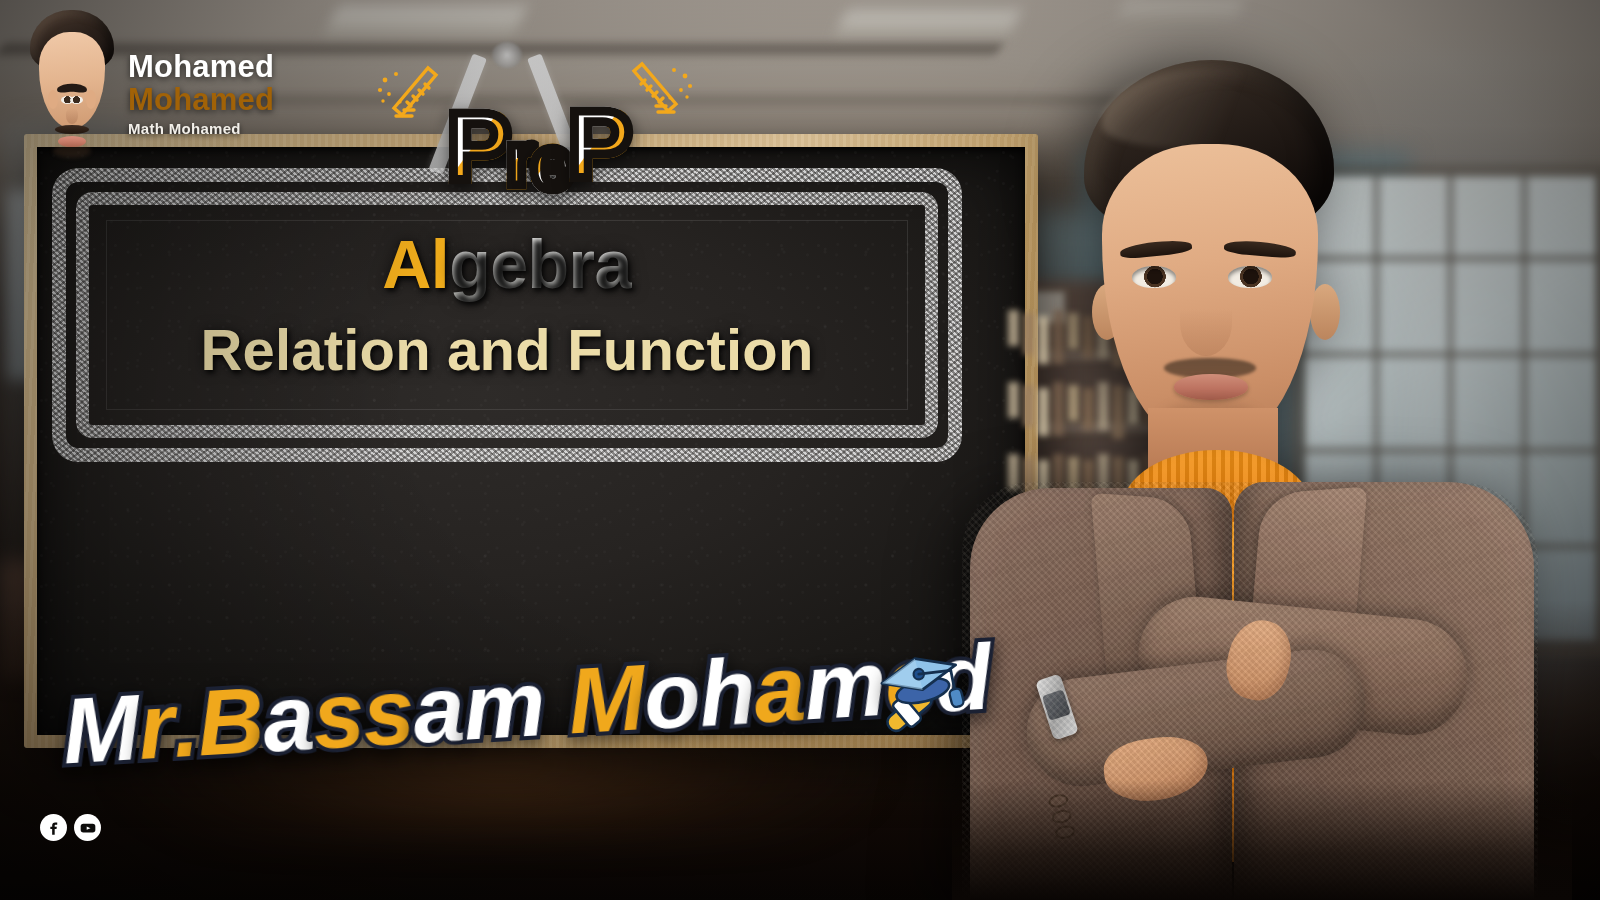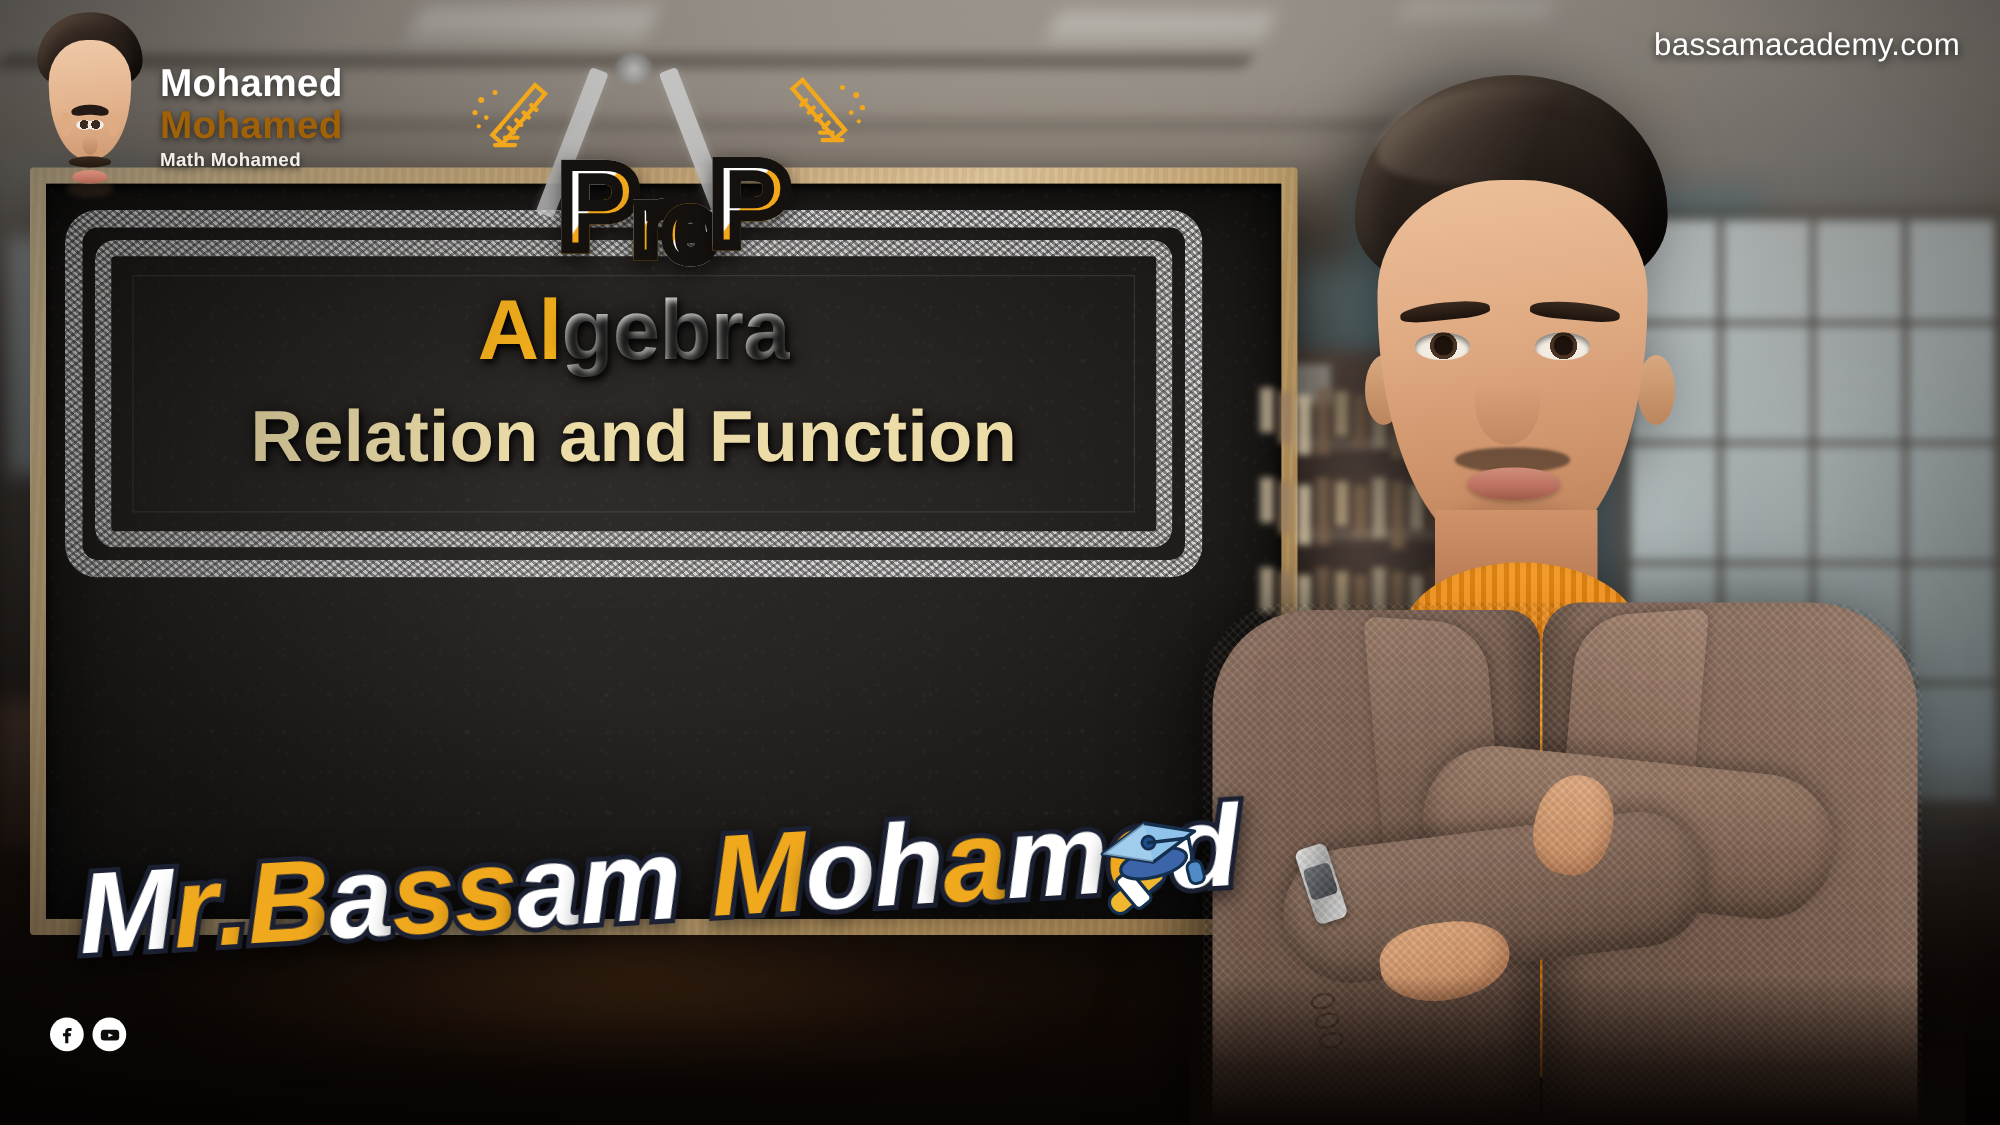--- a/index.html
+++ b/index.html
@@ -322,21 +322,21 @@
     -webkit-text-stroke:6px #1a1613;
     paint-order:stroke fill;
     background:linear-gradient(128deg, #F3A81B 0%, #F3A81B 42%, #ffffff 43%, #ffffff 100%);
     -webkit-background-clip:text; background-clip:text;
     -webkit-text-fill-color:transparent;
     position:relative; z-index:2;
     filter:drop-shadow(0 4px 6px rgba(0,0,0,.5));
   }
 
   .logo-prep{
-    position:absolute; left:0; top:70px; width:330px; text-align:center;
+    position:absolute; left:0; top:50px; width:330px; text-align:center;
     font-size:96px; font-weight:700; letter-spacing:-5px; line-height:1;
     font-style:normal;
   }
   .logo-prep span{
     display:inline-block;
     -webkit-text-stroke:9px #15110e;
     paint-order:stroke fill;
     background:linear-gradient(126deg, #ffffff 0%, #ffffff 47%, #F3A81B 48%, #F3A81B 100%);
     -webkit-background-clip:text; background-clip:text;
     -webkit-text-fill-color:transparent;
@@ -732,21 +732,20 @@
 
       <path d="M14 27 L52 11 L90 27 L52 43 Z" fill="#8FC3EA" stroke="#15304f" stroke-width="2.8" stroke-linejoin="round"></path>
       <path d="M14 27 L52 43 L52 11 Z" fill="#A9D2F0" opacity=".65"></path>
       <circle cx="52" cy="27" r="5.2" fill="#1E4E8C" stroke="#15304f" stroke-width="2.2"></circle>
 
       <path d="M52 27 L84 31 L83 52" fill="none" stroke="#15304f" stroke-width="2.8" stroke-linecap="round"></path>
       <rect x="77" y="50" width="12" height="18" rx="5" fill="#4F8BC6" stroke="#15304f" stroke-width="2.4"></rect>
     </g>
   </svg>
 
-  <div class="website">bassamacademy.com</div>
 
   <div class="social">
     <div class="soc-ico">
       <svg viewBox="0 0 24 24" width="19" height="19">
         <path fill="#0d0c0b" d="M14.6 8.6h2.1V5.6h-2.6c-2.4 0-3.8 1.5-3.8 3.9v1.4H8v3h2.3V21h3.2v-7.1h2.3l.4-3h-2.7V9.9c0-.9.3-1.3 1.1-1.3z"></path>
       </svg>
     </div>
     <div class="soc-ico">
       <svg viewBox="0 0 24 24" width="20" height="20">
         <rect x="3.2" y="7" width="17.6" height="10.4" rx="3.2" fill="#0d0c0b"></rect>

